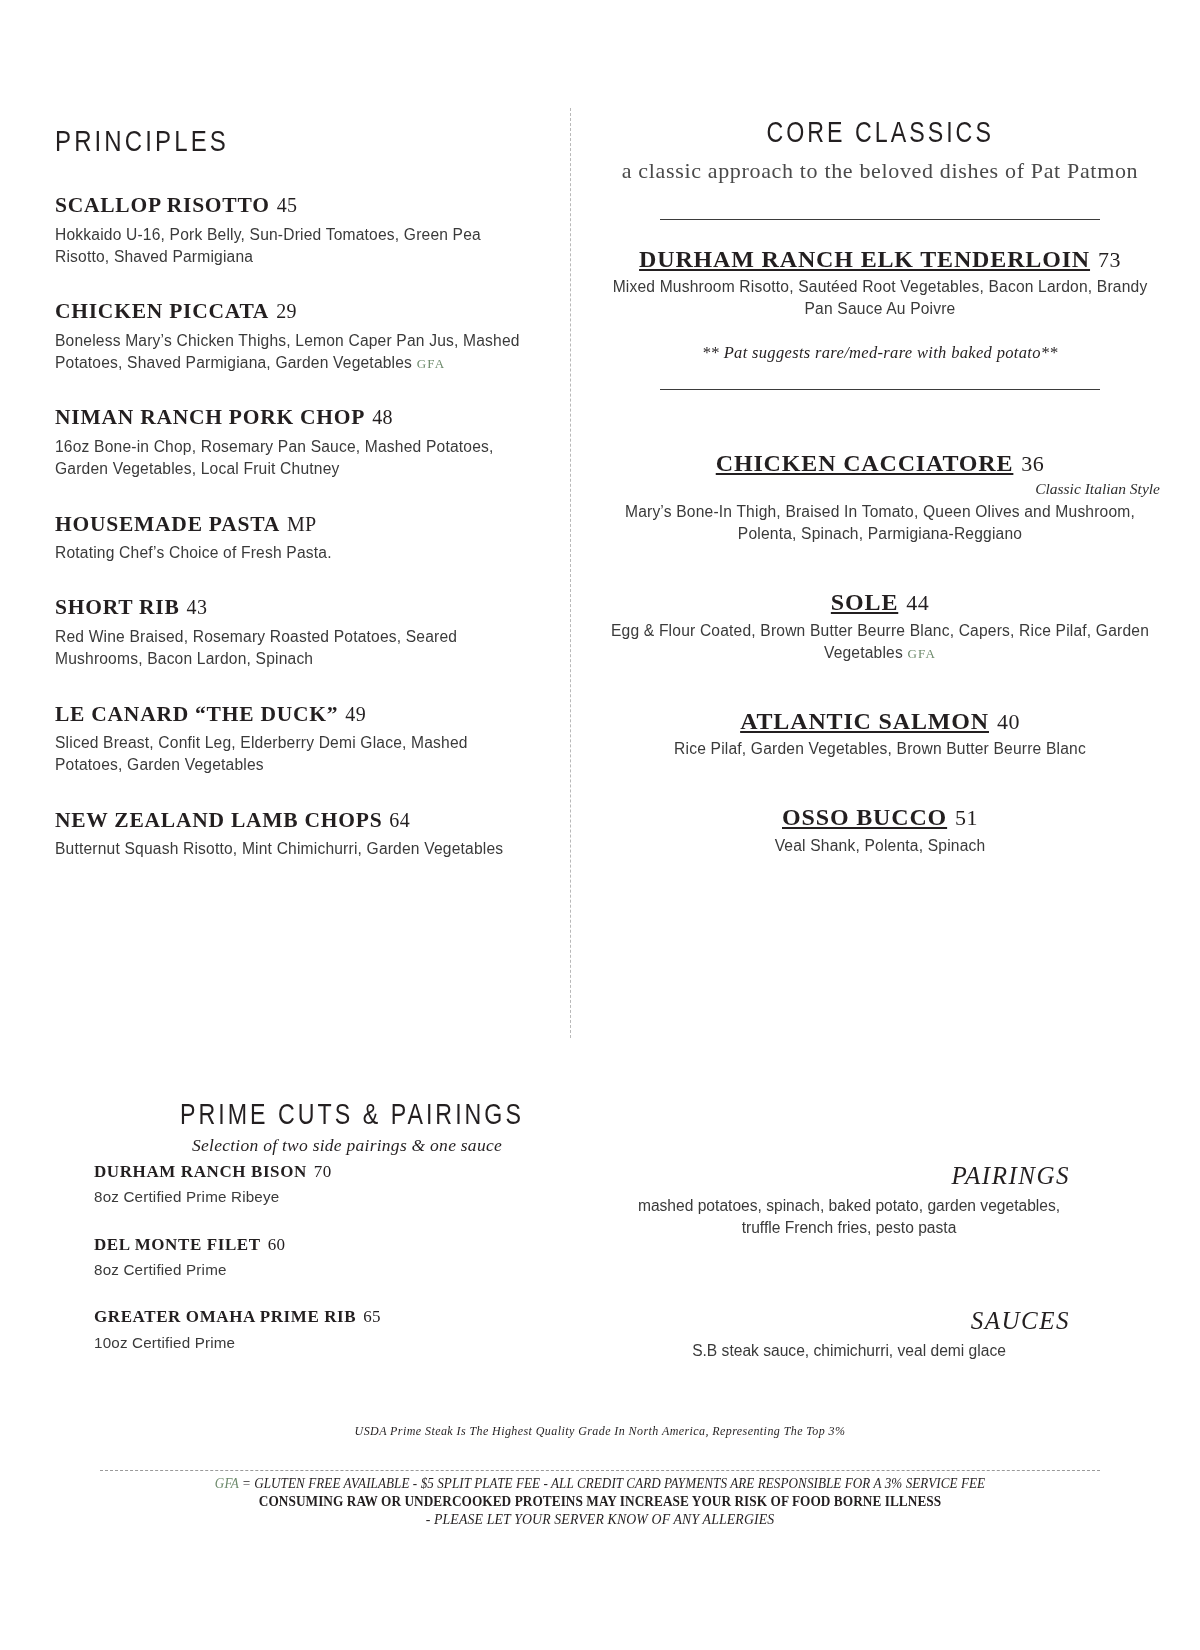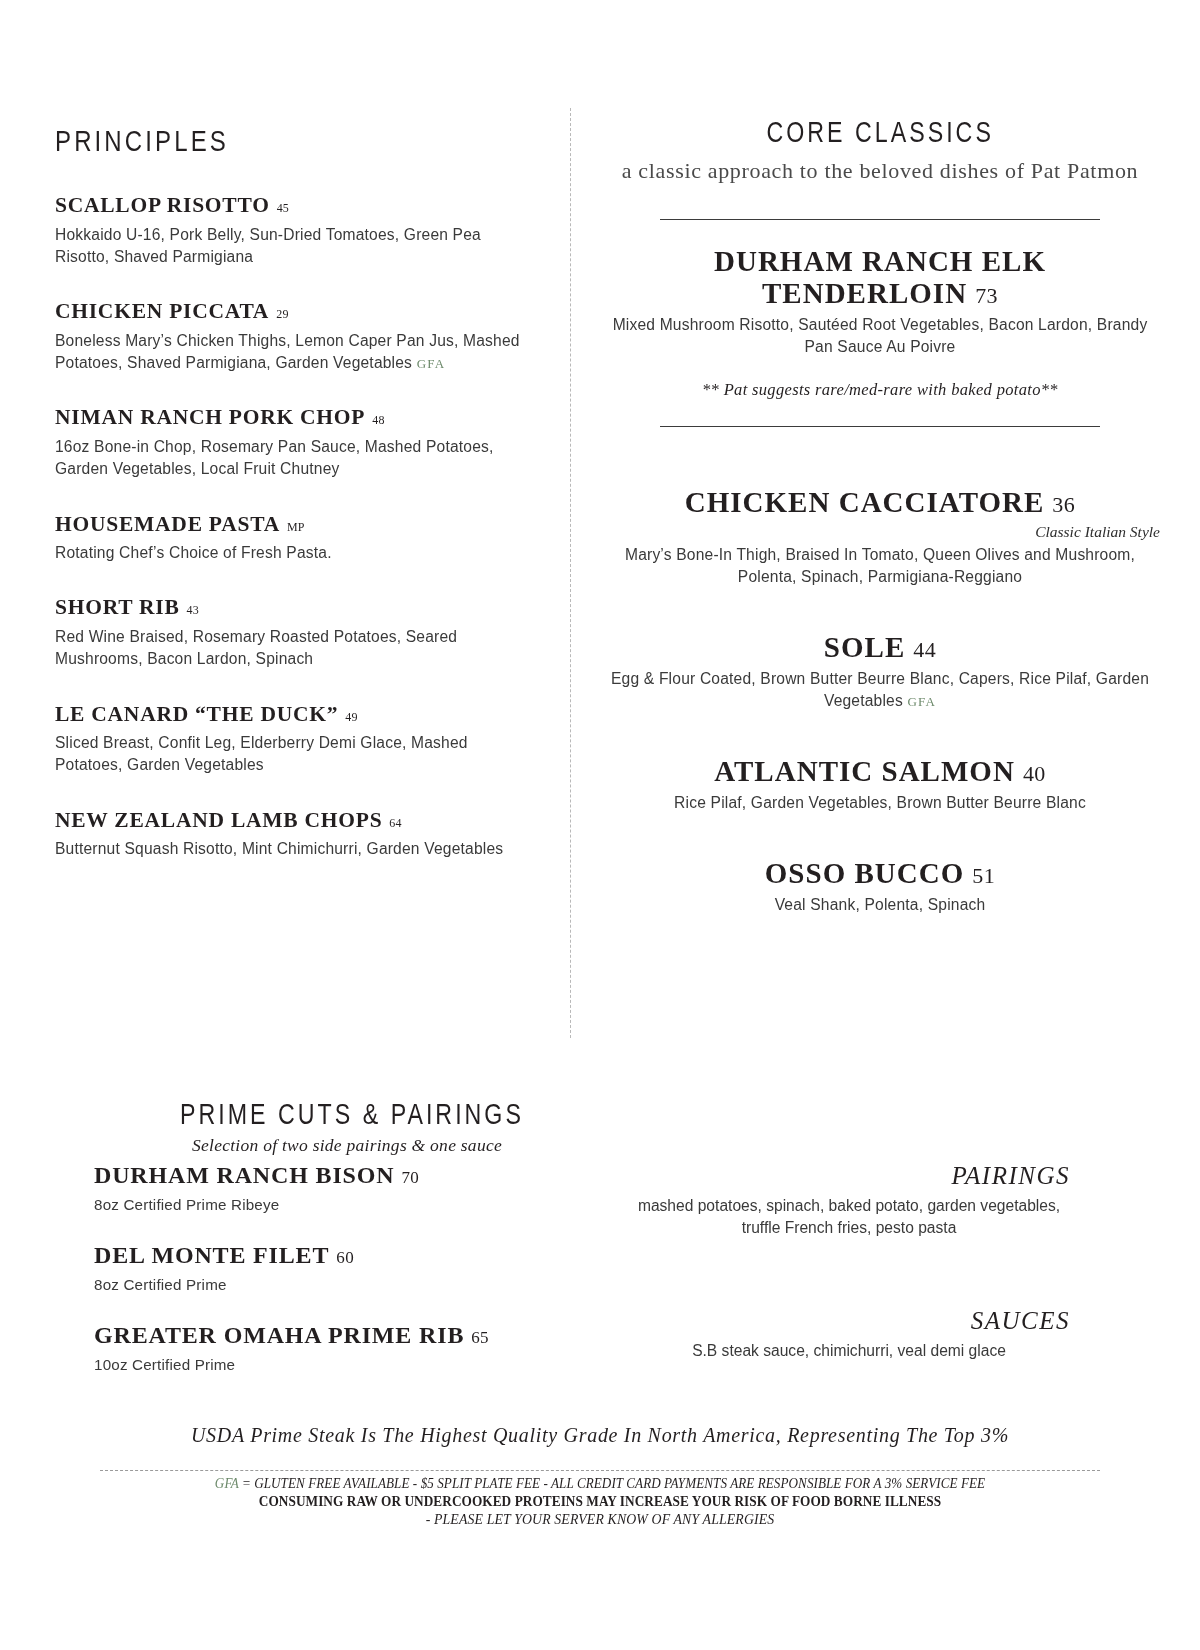--- a/index.html
+++ b/index.html
@@ -80,21 +80,21 @@
     font-size: 30px;
     line-height: 1;
     margin-bottom: 38px;
   }
   .left-item { margin-bottom: 32px; }
   .left-item .name-line {
     margin-bottom: 7px;
     line-height: 1.05;
   }
   .left-item .name-line .item-name { font-size: 21.5px; }
-  .left-item .name-line .price { font-size: 12px; margin-left: 7px; text-align: right; }
+  .left-item .name-line .price { font-size: 20px; margin-left: 7px; text-align: right; }
   .left-item .desc {
     font-size: 15.6px;
     line-height: 1.43;
   }
 
   
   #classics-col {
     position: absolute;
     left: 600px;
     top: 118px;
@@ -116,21 +116,21 @@
     margin-bottom: 32px;
   }
   .hr-rule {
     border: 0;
     border-top: 1px solid #3b3b3b;
     width: 440px;
     margin: 26px auto 26px;
   }
   .c-item { margin-bottom: 10px; }
   .c-item .name-line { line-height: 1.1; margin-bottom: 4px; }
-  .c-item .name-line .item-name { font-size: 29px; }
+  .c-item .name-line .item-name { font-size: 24px; text-decoration: underline; }
   .c-item .name-line .price { font-size: 22px; margin-left: 8px; }
   .c-item .sub-ital {
     font-family: "Liberation Serif", serif;
     font-style: italic;
     font-size: 15.5px;
     color: #2d2d2d;
     margin-bottom: 3px;
     text-align: right;
   }
   .c-item .desc { font-size: 15.6px; line-height: 1.42; }
@@ -167,21 +167,21 @@
   }
 
   #cuts-col {
     position: absolute;
     left: 94px;
     top: 1163px;
     width: 440px;
   }
   .cut-item { margin-bottom: 28px; }
   .cut-item .name-line { line-height: 1.08; margin-bottom: 5px; }
-  .cut-item .name-line .item-name { font-size: 24px; }
+  .cut-item .name-line .item-name { font-size: 17px; }
   .cut-item .name-line .price { font-size: 17px; margin-left: 7px; }
   .cut-item .desc { font-size: 15.2px; line-height: 1.4; }
 
   #pairings-col {
     position: absolute;
     right: 130px;
     top: 1162px;
     width: 470px;
     text-align: right;
   }
@@ -206,21 +206,21 @@
 
   
   #usda-note {
     position: absolute;
     left: 0;
     right: 0;
     top: 1424px;
     text-align: center;
     font-family: "Liberation Serif", serif;
     font-style: italic;
-    font-size: 20px;
+    font-size: 12px;
     letter-spacing: 0.035em;
     color: #231f20;
   }
   #foot-rule {
     position: absolute;
     left: 100px;
     right: 100px;
     top: 1470px;
     border-top: 1px dashed #9a9a9a;
   }

